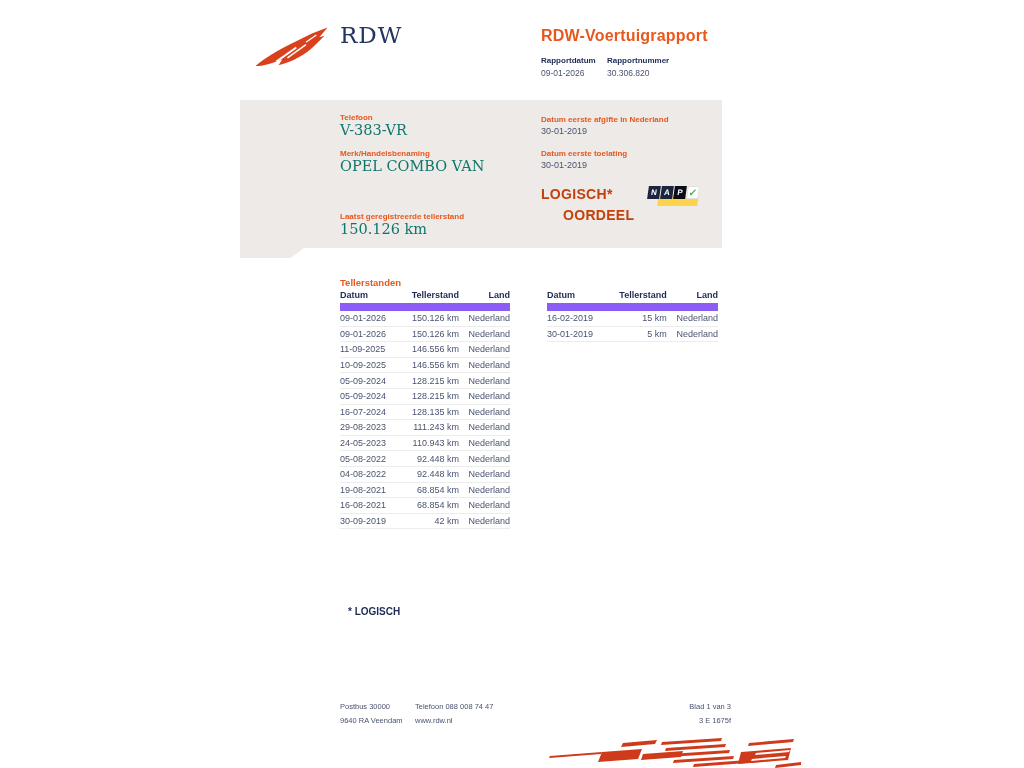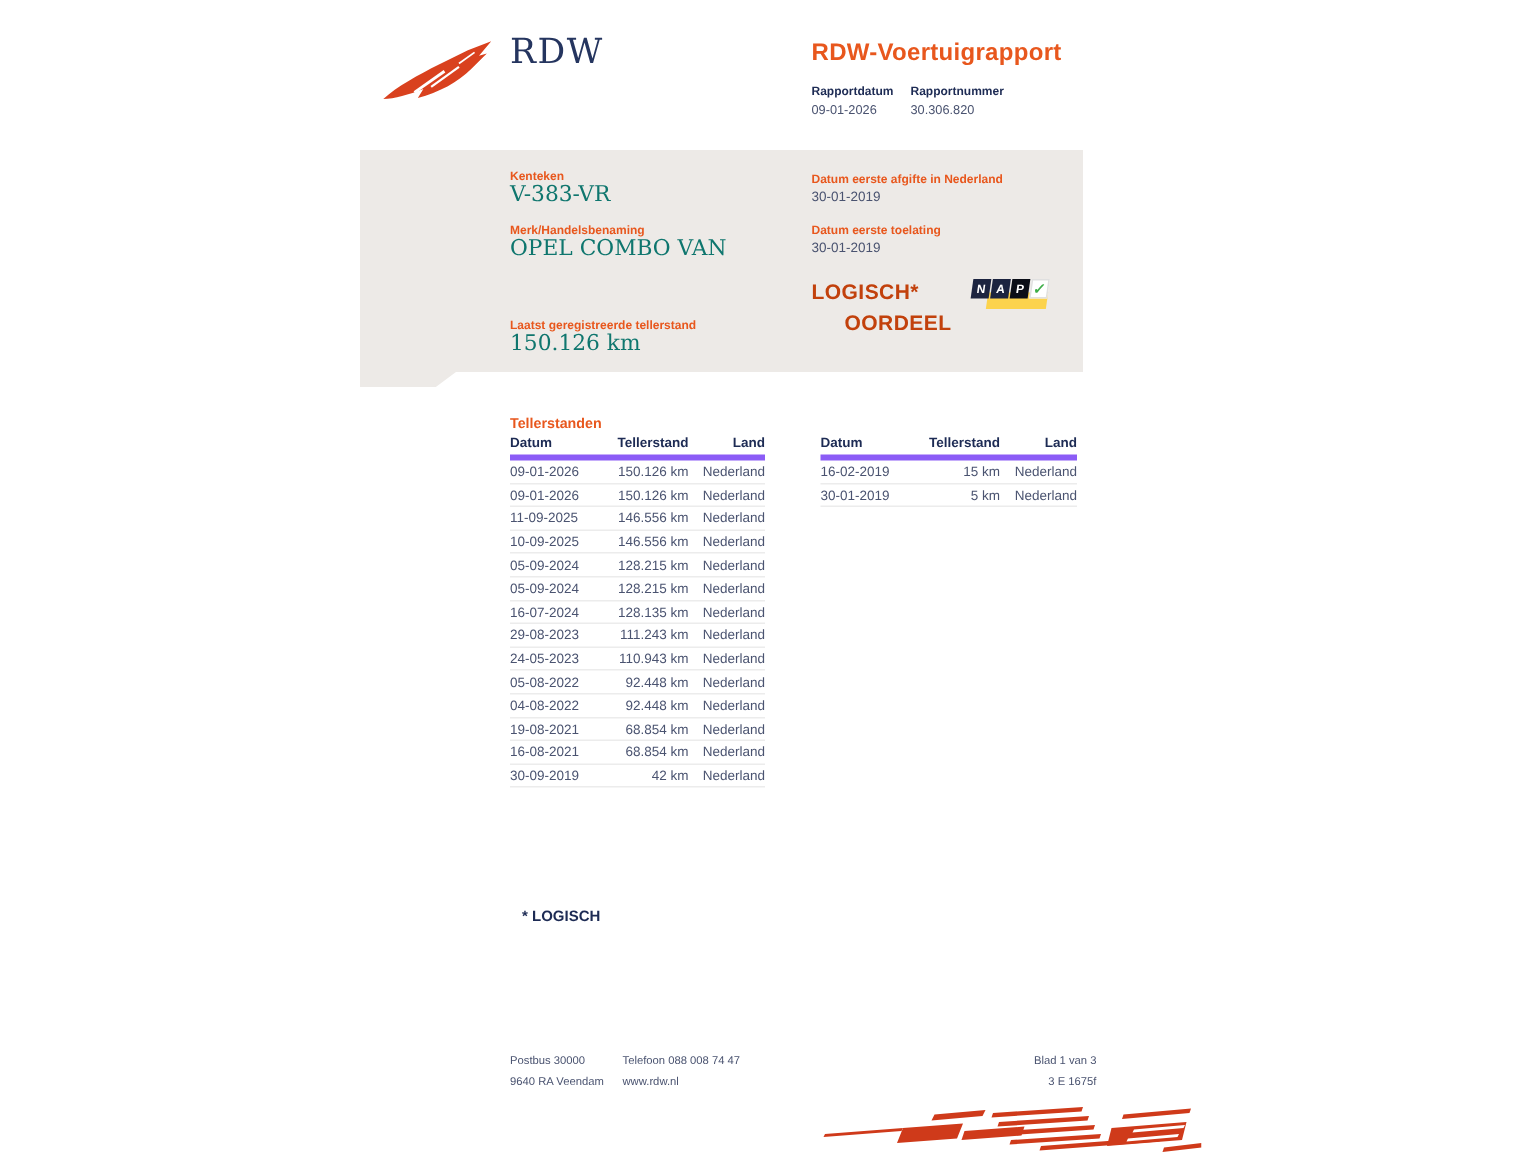--- a/index.html
+++ b/index.html
@@ -31,21 +31,21 @@
            transform:skewX(-8deg);}
   .nap-box.p{background:#0b0e17;}
   .nap-check{position:absolute;top:0;left:39px;width:12px;height:13px;background:#ffffff;
              border:1px solid #e0e0e0;box-sizing:border-box;color:#3fae49;font-size:10px;
              font-weight:bold;display:flex;align-items:center;justify-content:center;
              transform:skewX(-8deg);}
 
   
   .section-title{font-size:9.5px;font-weight:bold;color:#e8571d;}
   .vtable{font-size:9px;color:#4a5370;}
-  .thead{display:flex;font-weight:bold;color:#1d2b54;border-bottom:4px solid #8b5cf6;
+  .thead{display:flex;font-weight:bold;color:#1d2b54;border-bottom:8px solid #8b5cf6;
          padding-bottom:3px;}
   .trow{display:flex;border-bottom:1px solid #ececec;height:14.6px;align-items:center;}
   .c0{width:33%;text-align:left;}
   .c1{width:37%;text-align:right;}
   .c2{width:30%;text-align:right;}
 
   
   .expl-title{font-size:10px;font-weight:bold;color:#1d2b54;}
   .expl-body{font-size:9px;line-height:14px;color:#e8571d;width:394px;}
 
@@ -68,21 +68,21 @@
 
   <div class="abs doc-title" style="left:541px;top:27px;">RDW-Voertuigrapport</div>
   <div class="abs mini-label" style="left:541px;top:56px;">Rapportdatum</div>
   <div class="abs mini-label" style="left:607px;top:56px;">Rapportnummer</div>
   <div class="abs mini-value" style="left:541px;top:68px;">09-01-2026</div>
   <div class="abs mini-value" style="left:607px;top:68px;">30.306.820</div>
 
   <div class="abs panel" style="left:240px;top:100px;width:482px;height:148px;"></div>
   <div class="panel-tab"></div>
 
-  <div class="abs orange-label" style="left:340px;top:113px;">Kenteken</div>
+  <div class="abs orange-label" style="left:340px;top:113px;">Telefoon</div>
   <div class="abs big-value" style="left:340px;top:122px;">V-383-VR</div>
 
   <div class="abs orange-label" style="left:340px;top:149px;">Merk/Handelsbenaming</div>
   <div class="abs big-value" style="left:340px;top:158px;">OPEL COMBO VAN</div>
 
   <div class="abs orange-label" style="left:340px;top:212px;">Laatst geregistreerde tellerstand</div>
   <div class="abs big-value" style="left:340px;top:221px;">150.126 km</div>
 
   <div class="abs orange-label" style="left:541px;top:115px;">Datum eerste afgifte in Nederland</div>
   <div class="abs date-value" style="left:541px;top:126px;">30-01-2019</div>

